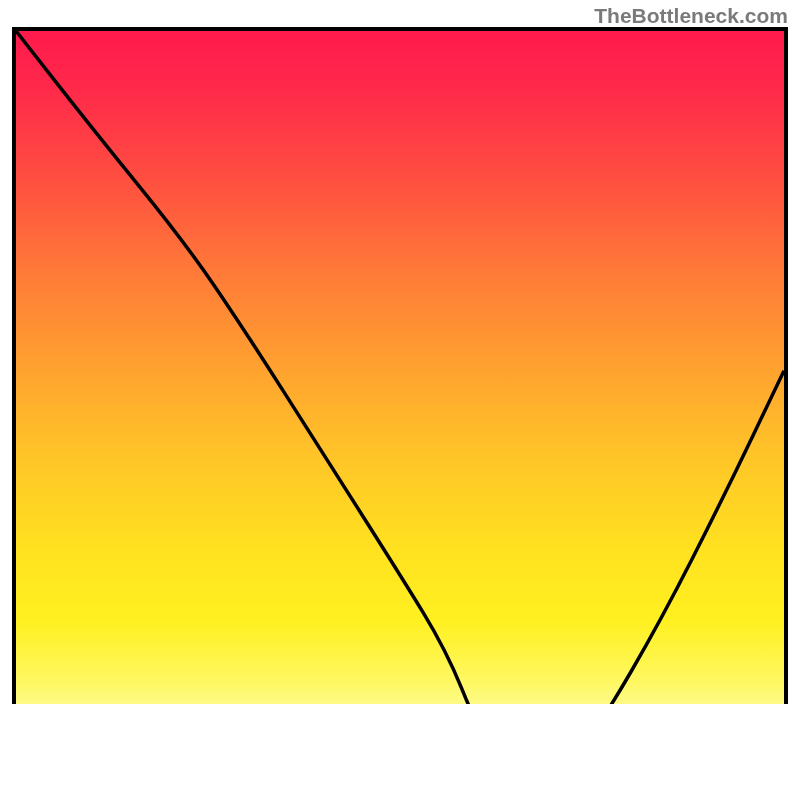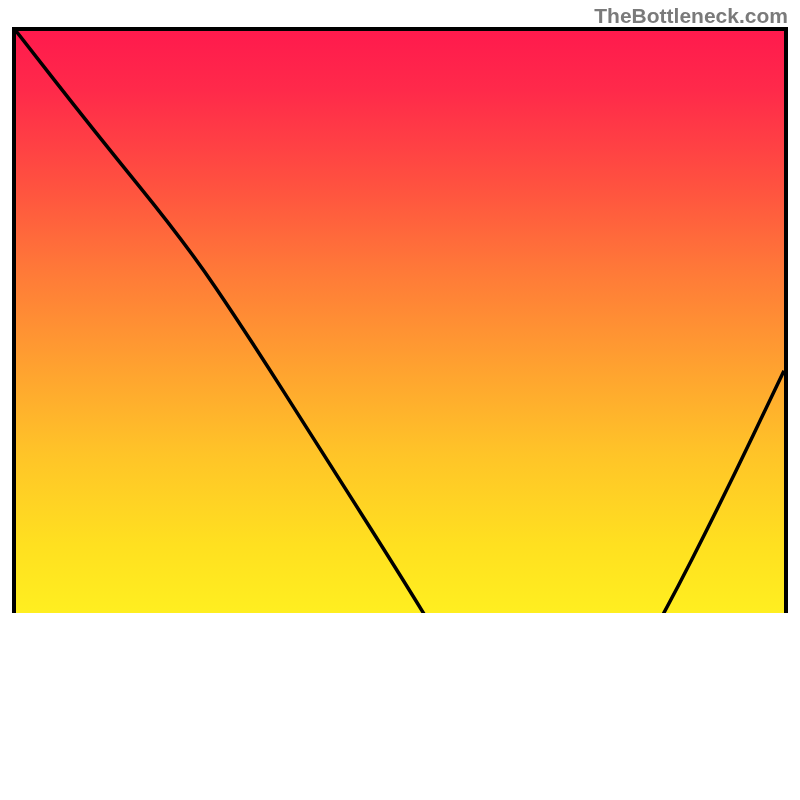--- a/index.html
+++ b/index.html
@@ -4,21 +4,21 @@
 <style>
   body {
     margin: 0;
     padding: 0;
     background: #ffffff;
     font-family: Arial, sans-serif;
   }
   .chart-container {
     position: relative;
     width: 800px;
-    height: 613px;
+    height: 704px;
   }
   .attribution {
     position: absolute;
     top: 4px;
     right: 12px;
     font-size: 21px;
     font-weight: bold;
     color: #7a7a7a;
     font-family: Arial, sans-serif;
     z-index: 10;

